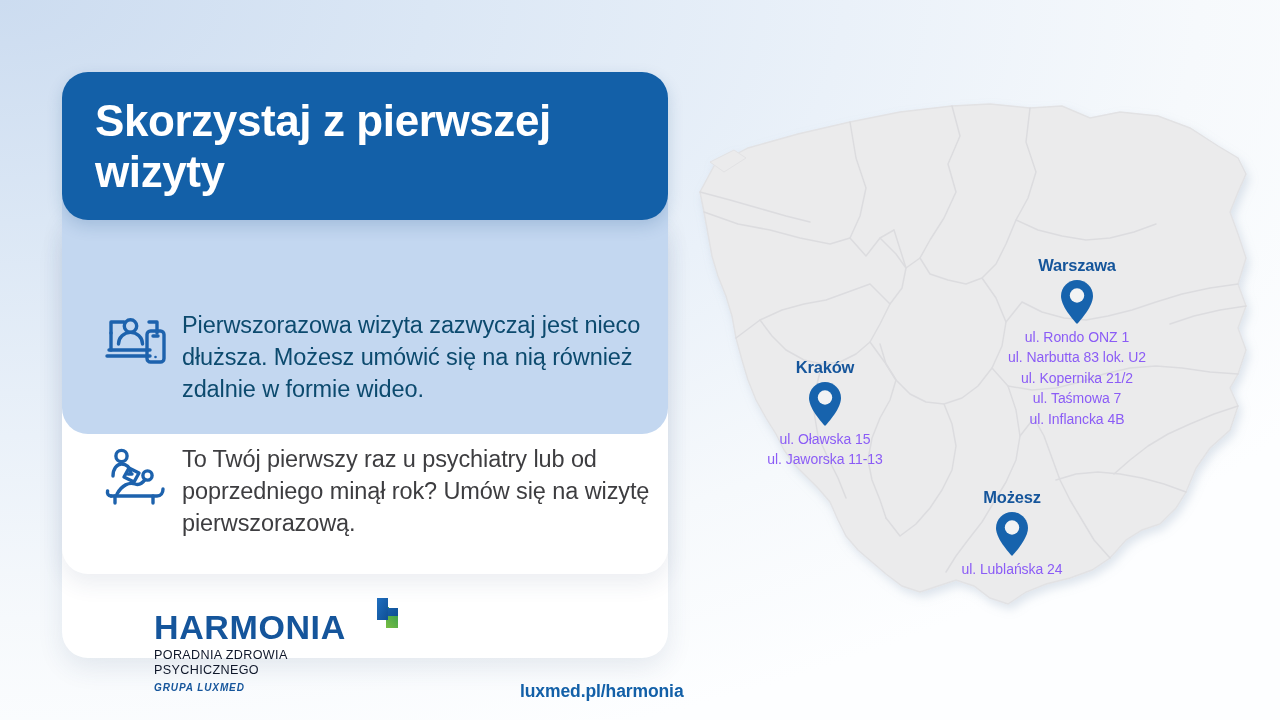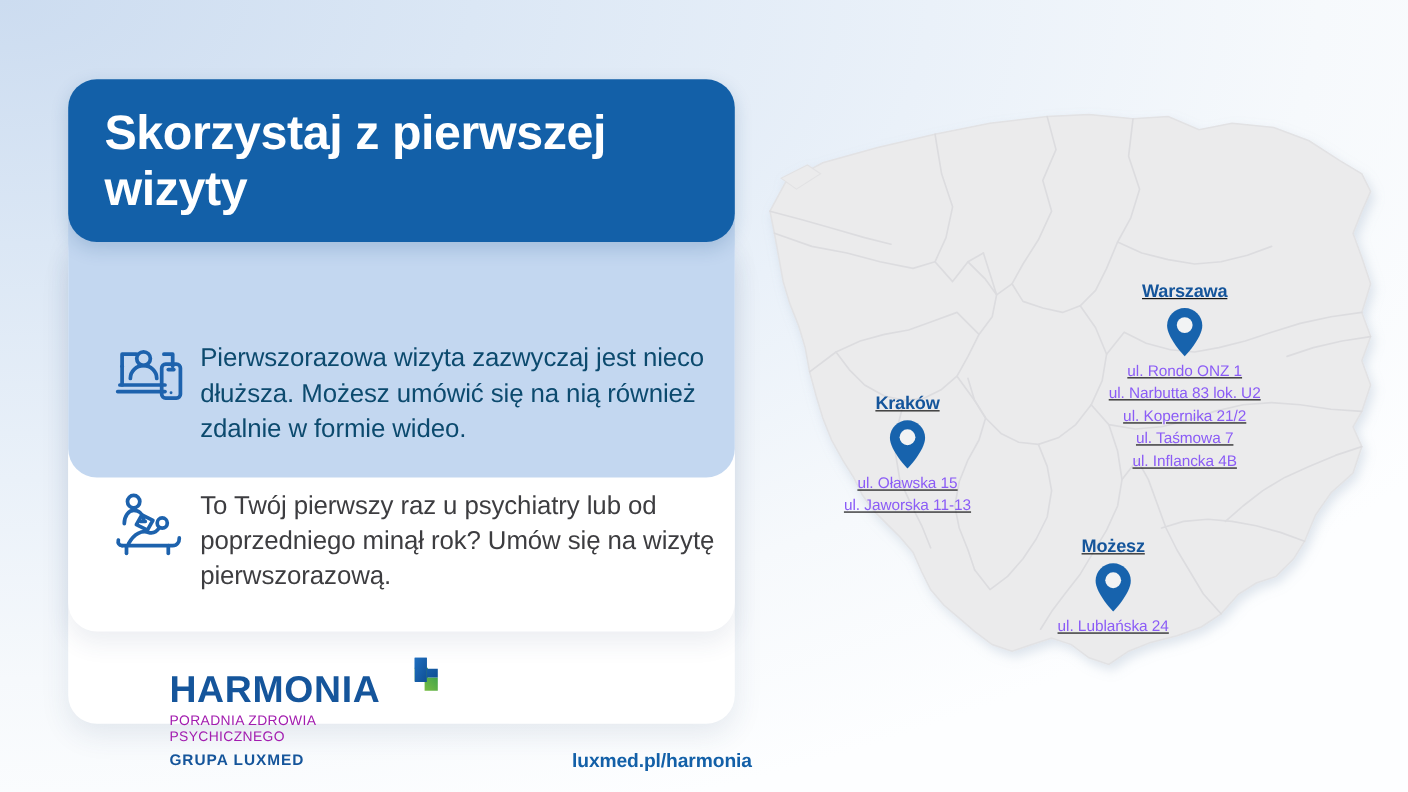--- a/index.html
+++ b/index.html
@@ -63,37 +63,37 @@
 
   
   #logo-block{ position:absolute; left:92px; top:538px; }
   .logo-top{ display:flex; align-items:flex-start;gap:13px; }
   .logo-word{
     font-size:34px; font-weight:bold; color:#15559b;
     letter-spacing:.6px; line-height:1;
   }
   .logo-cross{ margin-left:2px; margin-top:-16px; }
   .logo-sub{
-    color:#a21caf; font-size:12.6px; line-height:1.22;
+    color:#0f172a; font-size:12.6px; line-height:1.22;
     letter-spacing:.35px; margin-top:4px;
   }
   .logo-grupa{
-    color:#15559b; font-size:14px; font-weight:bold;
-    letter-spacing:.9px; margin-top:3px;
+    color:#15559b; font-size:10px; font-weight:bold;
+    letter-spacing:.9px; margin-top:3px;font-style:italic;
   }
   #site-url{
     position:absolute; left:458px; top:609px;
     color:#1360a8; font-size:17.5px; font-weight:bold; letter-spacing:-.1px;
   }
 
   
   #map-area{ position:absolute; left:690px; top:88px; width:580px; height:580px; }
   #map-svg{ position:absolute; left:0; top:0; width:580px; height:580px; }
 
-  .pin-group{ position:absolute; text-align:center;text-decoration:underline; }
+  .pin-group{ position:absolute; text-align:center; }
   .city-name{
     color:#15559b; font-size:16.5px; font-weight:bold; letter-spacing:-.2px;
     white-space:nowrap;
   }
   .pin-svg{ display:block; margin:4px auto 2px; }
   .addr-list{
     color:#8b5cf6; font-size:14px; line-height:1.46; white-space:nowrap;
     letter-spacing:-.05px;
   }
 

